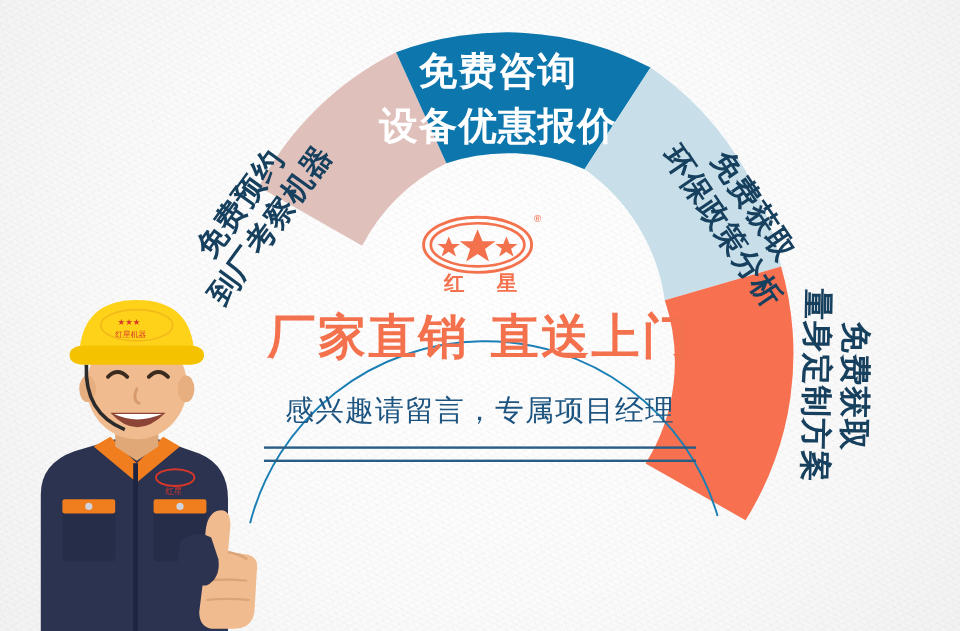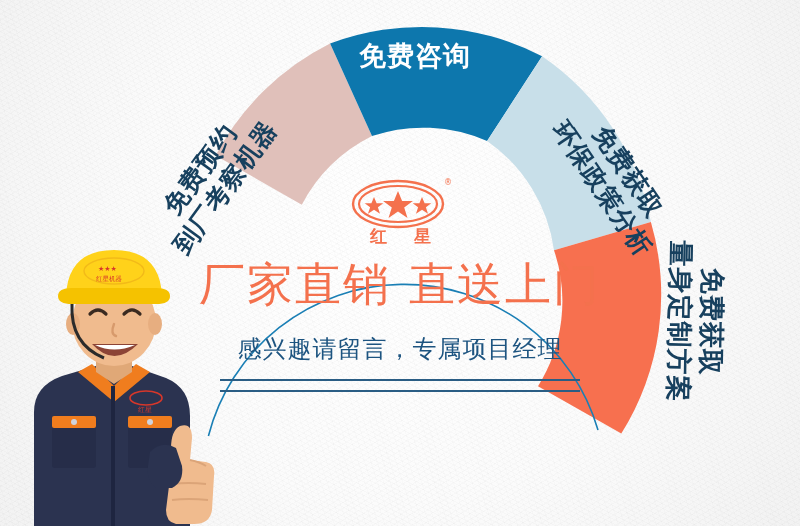--- a/index.html
+++ b/index.html
@@ -50,21 +50,21 @@
     left: 108px; top: 148px;
     width: 210px;
     font-size: 25px;
     transform: rotate(-54deg);
     transform-origin: 50% 50%;
   }
   
   #label-blue {
     left: 300px; top: 36px;
     width: 230px;
-    font-size: 27px;
+    font-size: 32px;
     color: #ffffff;
     line-height: 1.45;
   }
   
   #label-lightblue {
     left: 515px; top: 150px;
     width: 200px;
     font-size: 25px;
     transform: rotate(56deg);
     transform-origin: 50% 50%;
@@ -90,22 +90,22 @@
   
   #logo {
     position: relative;
     width: 120px;
     height: 74px;
     margin: 0 auto 8px auto;
   }
   #logo svg { display: block; }
 
   #headline {
-    font-size: 46px;
-    font-weight: 400;
+    font-size: 40px;
+    font-weight: 700;
     color: #f4714d;
     letter-spacing: 2px;
     line-height: 1.15;
     margin-top: 0;
     white-space: nowrap;
   }
   #headline .gap { display: inline-block; width: 18px; }
 
   .rule {
     height: 2px;
@@ -170,20 +170,21 @@
              A 202 202 0 0 1 598.0 430.0"></path>
   </svg>
 
   <div class="seg-label" id="label-pink">
     <span class="ln">免费预约</span>
     <span class="ln">到厂考察机器</span>
   </div>
 
   <div class="seg-label" id="label-blue">
     <span class="ln">免费咨询</span>
+    <span class="ln">设备优惠报价</span>
   </div>
 
   <div class="seg-label" id="label-lightblue">
     <span class="ln">免费获取</span>
     <span class="ln">环保政策分析</span>
   </div>
 
   <div class="seg-label" id="label-orange">
     <span class="ln">免费获取</span>
     <span class="ln">量身定制方案</span>

